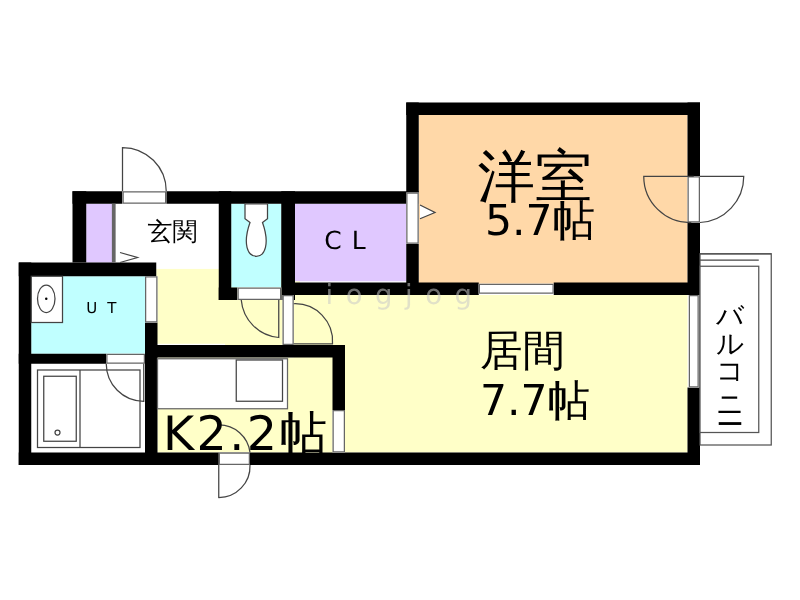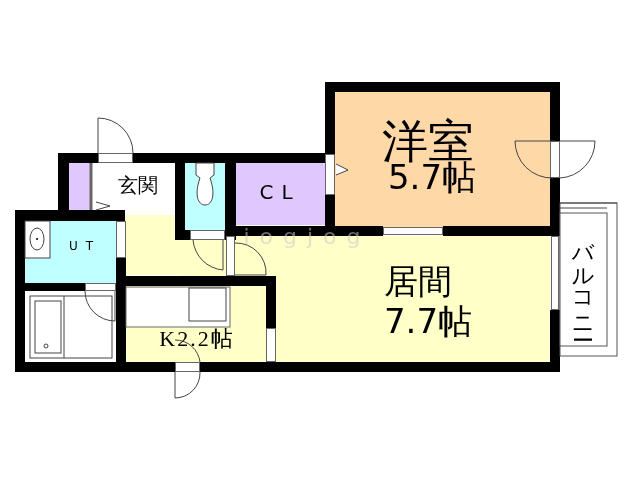--- a/index.html
+++ b/index.html
@@ -105,21 +105,21 @@
   <rect x="560" y="203" width="57" height="153" fill="none" stroke="#555" stroke-width="1"></rect>
   <rect x="560" y="213" width="47" height="133" fill="#fff" stroke="#555" stroke-width="1"></rect>
 </svg>
 
 <div class="lbl" style="left:382px;top:118px;width:90px;font-size:46px;">洋室</div>
 <div class="lbl" style="left:372px;top:160px;width:120px;font-size:34px;">5.7帖</div>
 
 <div class="lbl" style="left:373px;top:264px;width:90px;font-size:34px;">居間</div>
 <div class="lbl" style="left:368px;top:304px;width:120px;font-size:34px;">7.7帖</div>
 
-<div class="lbl" style="left:127px;top:328px;width:140px;font-size:22px;letter-spacing:2px;font-family:Liberation Serif, serif;">K2.2帖</div>
+<div class="lbl" style="left:127px;top:328px;width:140px;font-size:38px;letter-spacing:2px;">K2.2帖</div>
 
 <div class="lbl" style="left:250px;top:182px;width:60px;font-size:20px;letter-spacing:8px;">CL</div>
 <div class="lbl" style="left:103px;top:175px;width:70px;font-size:20px;">玄関</div>
 <div class="lbl" style="left:55px;top:240px;width:60px;font-size:12px;letter-spacing:8px;">UT</div>
 
 <div class="lbl" style="left:572px;top:228px;width:24px;font-size:22px;writing-mode:vertical-rl;line-height:1.2;">バルコニー</div>
 
-<div class="lbl" style="left:242px;top:226px;width:130px;font-size:22px;letter-spacing:10px;color:rgba(200,200,200,0.55);">iogjog</div>
+<div class="lbl" style="left:259px;top:226px;width:130px;font-size:22px;letter-spacing:10px;color:rgba(200,200,200,0.55);">iogjog</div>
 
 </body></html>

